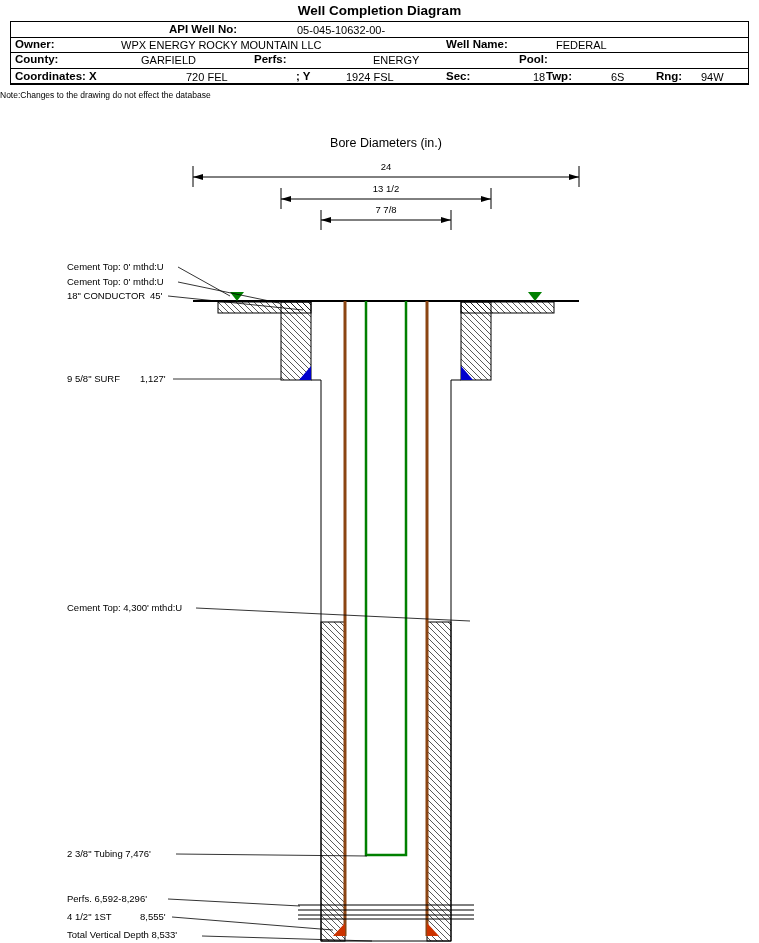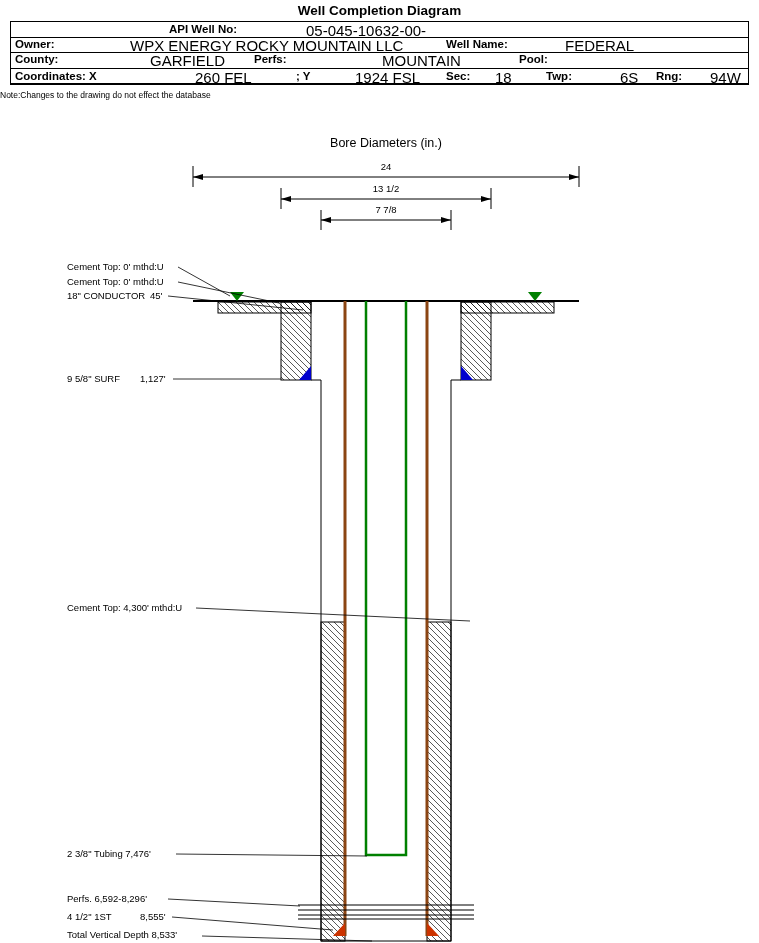--- a/index.html
+++ b/index.html
@@ -8,21 +8,21 @@
   .page { position:relative; width:759px; height:943px; background:#fff; overflow:hidden; }
 
   .doc-title { position:absolute; top:3px; left:0; width:759px; text-align:center;
                font-size:13.5px; font-weight:bold; }
 
   .info-table { position:absolute; left:10px; top:21px; width:739px; height:64px;
                 border:1.5px solid #000; border-bottom-width:2px; }
   .info-table .hline { position:absolute; left:0; width:100%; height:0; border-top:1px solid #000; }
   .cell { position:absolute; white-space:pre; line-height:13px; }
   .lbl { font-weight:bold; font-size:11.5px; }
-  .val { font-size:15px;margin-left:9px; }
+  .val { font-size:11px; }
 
   .note { position:absolute; top:90px; left:0; width:759px; font-size:8.5px; }
 
   svg.diagram { position:absolute; left:0; top:0; width:759px; height:943px; }
   svg text { font-family:"Liberation Sans", sans-serif; fill:#000; }
   .btitle { font-size:12.5px; text-anchor:middle; }
   .dim { font-size:9.5px; text-anchor:middle; }
   .ann { font-size:9.5px; }
   .thin  { stroke:#000; stroke-width:1; }
   .thick { stroke:#000; stroke-width:2.2; }
@@ -48,30 +48,30 @@
     <span class="cell val" style="left:286px; top:2px">05-045-10632-00-</span>
 
     <span class="cell lbl" style="left:4px;   top:16px">Owner:</span>
     <span class="cell val" style="left:110px; top:17px">WPX ENERGY ROCKY MOUNTAIN LLC</span>
     <span class="cell lbl" style="left:435px; top:16px">Well Name:</span>
     <span class="cell val" style="left:545px; top:17px">FEDERAL</span>
 
     <span class="cell lbl" style="left:4px;   top:31px">County:</span>
     <span class="cell val" style="left:130px; top:32px">GARFIELD</span>
     <span class="cell lbl" style="left:243px; top:31px">Perfs:</span>
-    <span class="cell val" style="left:362px; top:32px">MOUNTAIN</span>
+    <span class="cell val" style="left:362px; top:32px">ENERGY</span>
     <span class="cell lbl" style="left:508px; top:31px">Pool:</span>
     <span class="cell val" style="left:560px; top:32px"></span>
 
     <span class="cell lbl" style="left:4px;   top:48px">Coordinates: X</span>
-    <span class="cell val" style="left:175px; top:49px">260 FEL</span>
+    <span class="cell val" style="left:175px; top:49px">720 FEL</span>
     <span class="cell lbl" style="left:285px; top:48px">; Y</span>
     <span class="cell val" style="left:335px; top:49px">1924 FSL</span>
     <span class="cell lbl" style="left:435px; top:48px">Sec:</span>
-    <span class="cell val" style="left:475px; top:49px">18</span>
+    <span class="cell val" style="left:522px; top:49px">18</span>
     <span class="cell lbl" style="left:535px; top:48px">Twp:</span>
     <span class="cell val" style="left:600px; top:49px">6S</span>
     <span class="cell lbl" style="left:645px; top:48px">Rng:</span>
     <span class="cell val" style="left:690px; top:49px">94W</span>
   </div>
 
   <div class="note">Note:Changes to the drawing do not effect the database</div>
 
   <svg class="diagram" viewBox="0 0 759 943" xmlns="http://www.w3.org/2000/svg">
     <defs>

